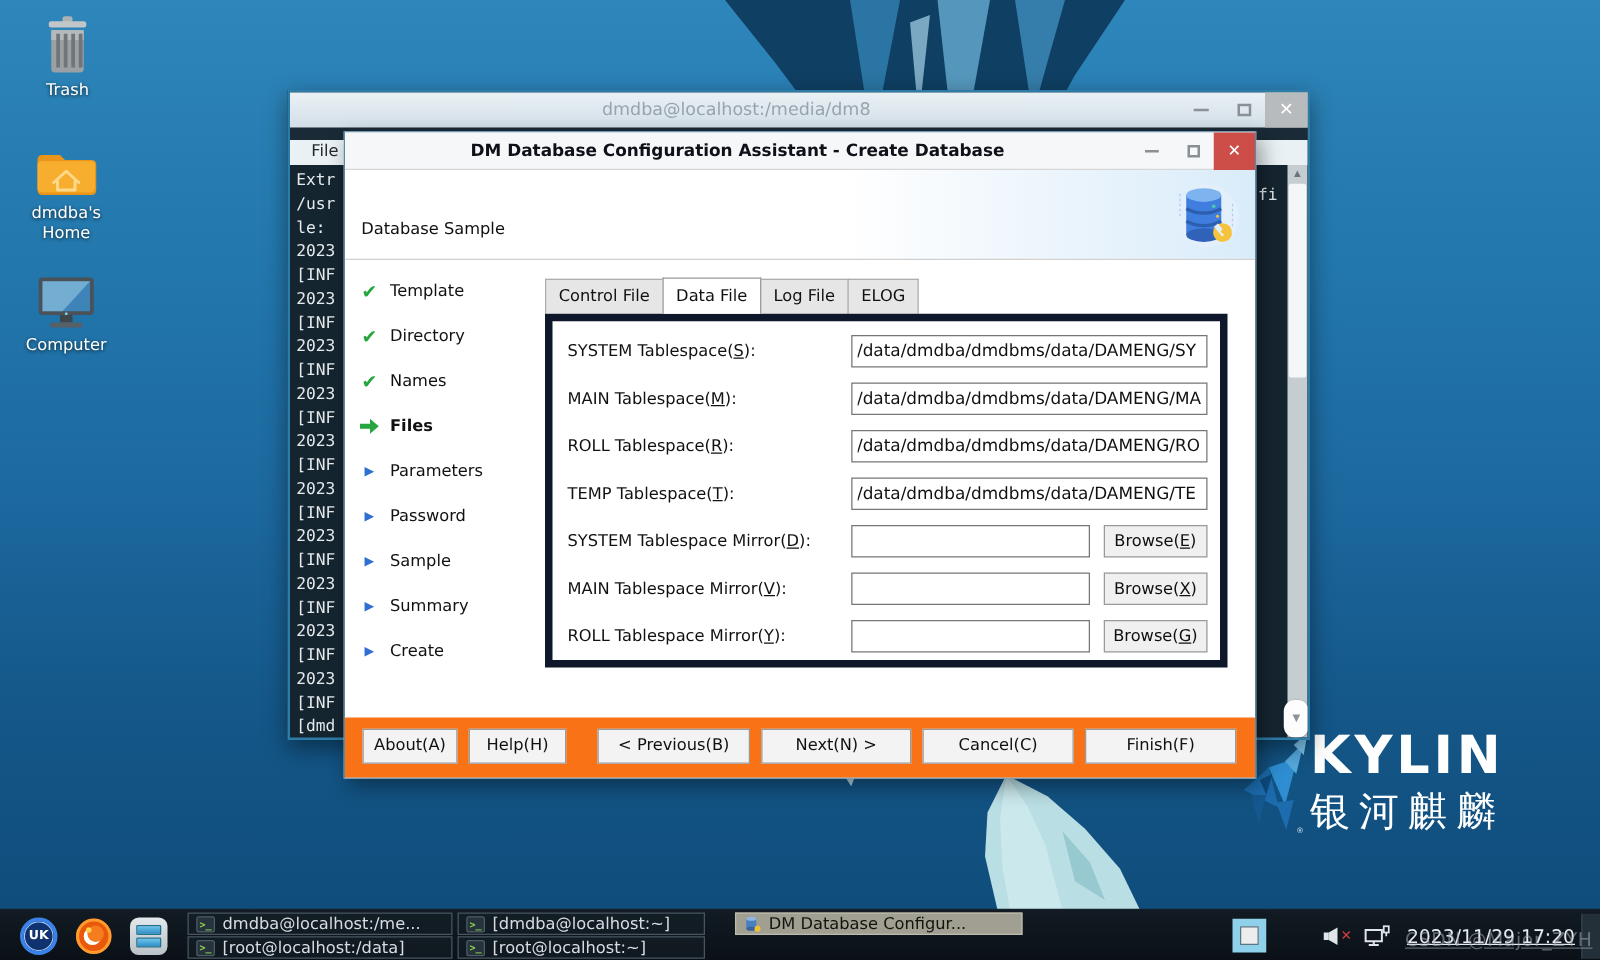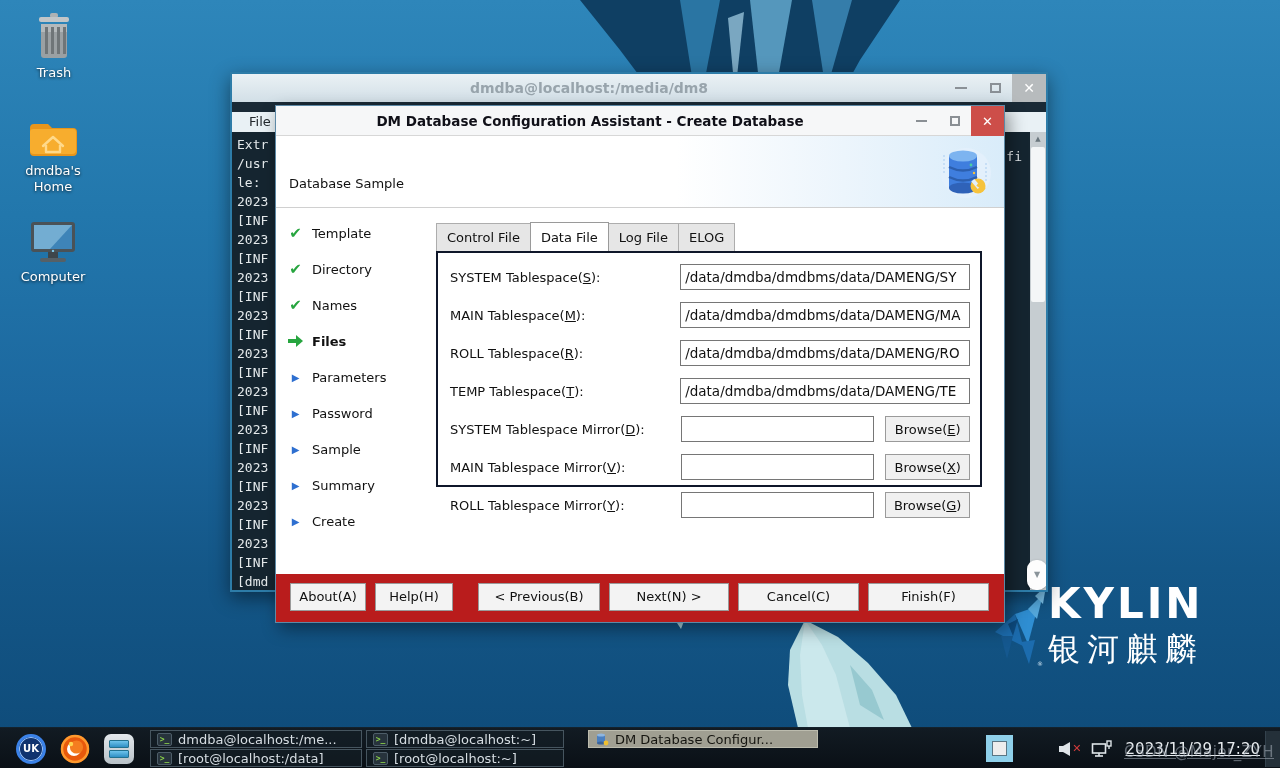--- a/index.html
+++ b/index.html
@@ -22,21 +22,21 @@
   .kylin-creature { position: absolute; left: 993px; top: 584px; }
   .brand { position: absolute; left: 1048px; top: 583px; color: #fff; }
   .brand-title { font-size: 42px; font-weight: bold; letter-spacing: 3px; line-height: 1.0; }
   .brand-sub { font-size: 32px; font-weight: normal; letter-spacing: 7px; margin-top: 3px; }
 
   
   .term { position: absolute; left: 230px; top: 72px; width: 818px; height: 520px;
     background: #152530; border: 2px solid #2d7ca8; box-shadow: 0 6px 18px rgba(0,0,0,.45); }
   .term-titlebar { position: relative; height: 28px; background: linear-gradient(#eaf1f5, #d2dfe7); }
   .term-title { position: absolute; left: 10px; right: 110px; text-align: center; line-height: 28px;
-    font-weight: bold; font-size: 14px; color: #98a4ac; white-space: nowrap; overflow: hidden; }
+    font-weight: normal; font-size: 14px; color: #98a4ac; white-space: nowrap; overflow: hidden; }
   .term-controls { position: absolute; right: 0; top: 0; height: 28px; display: flex; }
   .tc-btn { width: 34px; height: 28px; display: flex; align-items: center; justify-content: center; }
   .tc-min i { display: block; width: 12px; height: 2px; background: #8a9096; }
   .tc-max i { display: block; width: 11px; height: 10px; border: 2px solid #8a9096; }
   .tc-close { background: #b7bbbd; color: #fff; font-weight: bold; font-size: 14px; }
   .term-darkstrip { height: 10px; background: #1a2a36; }
   .term-menubar { height: 20px; background: #e9f1f5; font-size: 13px; color: #22282c; line-height: 20px; padding-left: 13px; }
   .term-menu-file { display: inline-block; padding: 0 4px; }
   .term-body { position: absolute; left: 0; right: 0; top: 58px; bottom: 0; overflow: hidden; }
   .term-lines { font: 13px/19px "DejaVu Sans Mono", "Liberation Mono", monospace; color: #e4e9eb; padding: 3px 0 0 5px; }
@@ -73,33 +73,33 @@
   .ic-arrow { position: relative; width: 15px; height: 12px; }
   .ic-arrow::before { content: ""; position: absolute; left: 0; top: 4px; width: 8px; height: 4px; background: #27a53f; }
   .ic-arrow::after { content: ""; position: absolute; left: 8px; top: 0; border-left: 7px solid #27a53f;
     border-top: 6px solid transparent; border-bottom: 6px solid transparent; }
 
   .content { position: absolute; left: 160px; top: 0; right: 22px; }
   .tabs { display: flex; margin-top: 14px; height: 28px; }
   .tab { padding: 0 10px; line-height: 27px; font-size: 13px; color: #111; background: #e6e6e6;
     border: 1px solid #adadad; border-bottom: none; margin-right: -1px; position: relative; }
   .tab.active { background: #fff; z-index: 3; line-height: 29px; height: 29px; margin-top: -1px; border-color: #9a9a9a; }
-  .panel { position: relative; height: 236px; border: 2px solid #0f172a; background: #fff; z-index: 1; }
+  .panel { position: relative; height: 283px; border: 6px solid #0f172a; background: #fff; z-index: 1; }
   .frow { position: absolute; left: 12px; right: 10px; height: 26px; display: flex; align-items: center; }
   .frow:nth-of-type(1) { top: 11px; } .frow:nth-of-type(2) { top: 49px; } .frow:nth-of-type(3) { top: 87px; }
   .frow:nth-of-type(4) { top: 125px; } .frow:nth-of-type(5) { top: 163px; } .frow:nth-of-type(6) { top: 201px; }
   .frow:nth-of-type(7) { top: 239px; }
   .flabel { width: 232px; font-size: 13px; color: #111; white-space: nowrap; }
   .frow input { width: 292px; height: 26px; border: 1px solid #767676; background: #fff;
     font: 13.5px "DejaVu Sans", sans-serif; padding: 0 4px; color: #111; }
   .frow.mirror input { width: 194px; }
   .browse-btn { margin-left: 11px; width: 85px; height: 26px; background: #f0f0f0; border: 1px solid #9a9a9a;
     font-size: 13px; color: #111; display: flex; align-items: center; justify-content: center; white-space: nowrap; }
 
-  .dlg-footer { position: absolute; left: 0; right: 0; bottom: 0; height: 48px; background: #b91c1c; }
+  .dlg-footer { position: absolute; left: 0; right: 0; bottom: 0; height: 48px; background: #f97316; }
   .btn { position: absolute; top: 9px; height: 28px; background: #f3f3f3; border: 1px solid #9a9a9a;
     font-size: 13px; color: #111; text-align: center; line-height: 26px; white-space: nowrap; }
   .btn-about { left: 14px; width: 76px; } .btn-help { left: 99px; width: 78px; }
   .btn-prev { left: 202px; width: 122px; } .btn-next { left: 333px; width: 120px; }
   .btn-cancel { left: 462px; width: 121px; } .btn-finish { left: 592px; width: 121px; }
 
   
   .taskbar { position: absolute; left: 0; bottom: 0; width: 1280px; height: 41px;
     background: linear-gradient(#121b23, #0a1016); border-top: 1px solid #14222c; }
   .launchers { position: absolute; left: 16px; top: 0; height: 41px; display: flex; align-items: center; gap: 14px; }

